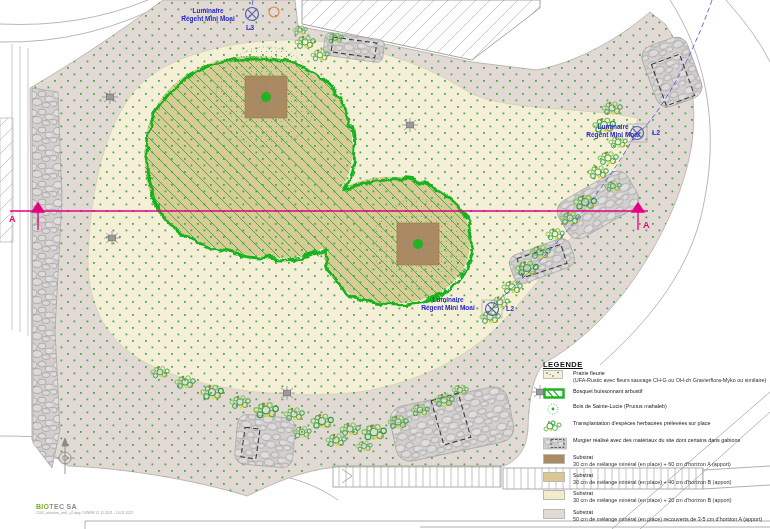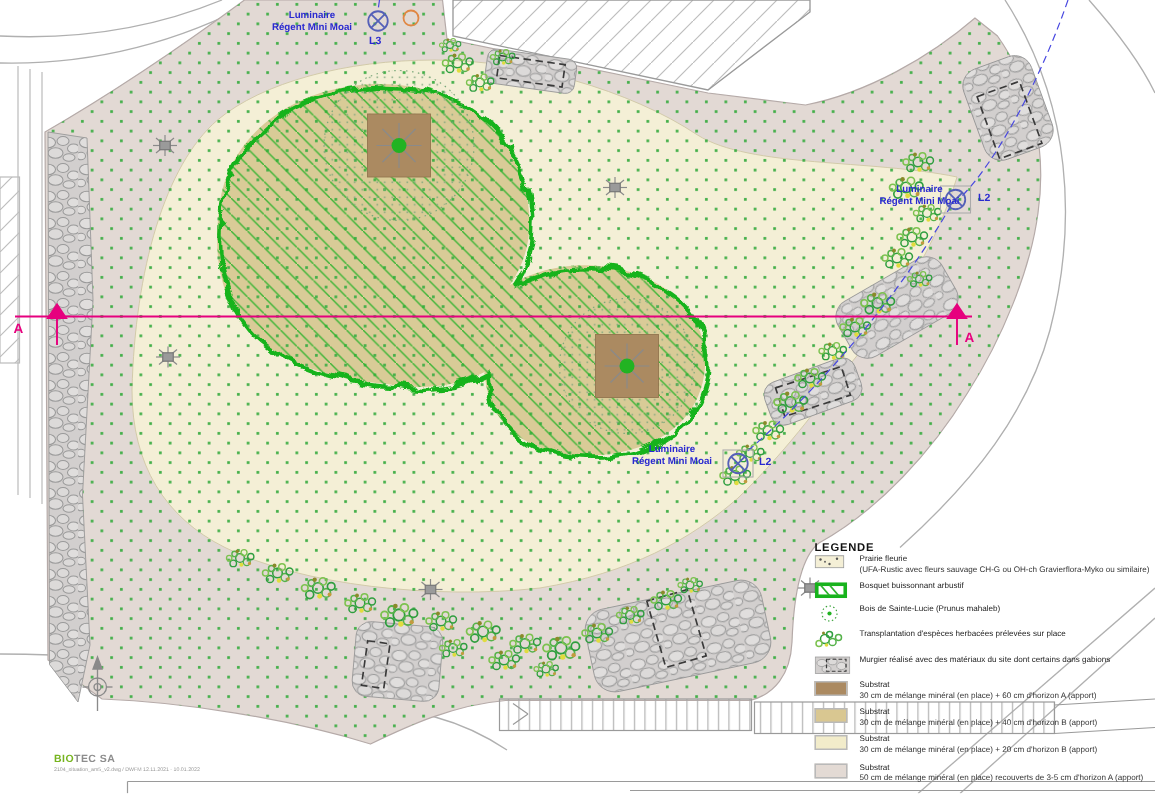--- a/index.html
+++ b/index.html
@@ -3,21 +3,21 @@
 <meta charset="utf-8">
 <style>
   html,body{margin:0;padding:0;background:#fff;font-family:"Liberation Sans",sans-serif;}
   #stage{position:relative;width:770px;height:529px;background:#ffffff;overflow:hidden;}
   #plan-svg{position:absolute;left:0;top:0;}
   .lum-label{position:absolute;width:100px;text-align:center;color:#2a2ad0;font-size:6.5px;line-height:1.25;font-weight:bold;}
   .lum-code{position:absolute;color:#2a2ad0;font-size:7px;font-weight:bold;}
   .sec-label{position:absolute;color:#e6007e;font-size:9px;font-weight:bold;}
   
   #legend{position:absolute;left:543px;top:360px;width:226px;}
-  .lg-title{font-size:7.5px;font-weight:bold;letter-spacing:.5px;color:#111;margin-bottom:1px;}
+  .lg-title{font-size:7.5px;font-weight:bold;text-decoration:underline;letter-spacing:.5px;color:#111;margin-bottom:1px;}
   .lg-row{display:flex;align-items:flex-start;margin-bottom:4.2px;min-height:11px;}
   .lg-ic{width:24px;flex:0 0 24px;margin-right:6px;display:flex;align-items:center;}
   .lg-tx{font-size:5.4px;line-height:1.3;color:#222;}
   .lg-tx .d{color:#333;}
   .sw{width:20px;height:8px;border:.5px solid #b9b9b9;}
   
   #footer{position:absolute;left:36px;top:503px;}
   .logo{font-size:7px;font-weight:bold;letter-spacing:.3px;}
   .logo .g{color:#76b41e;}
   .logo .r{color:#8d8d8d;}

